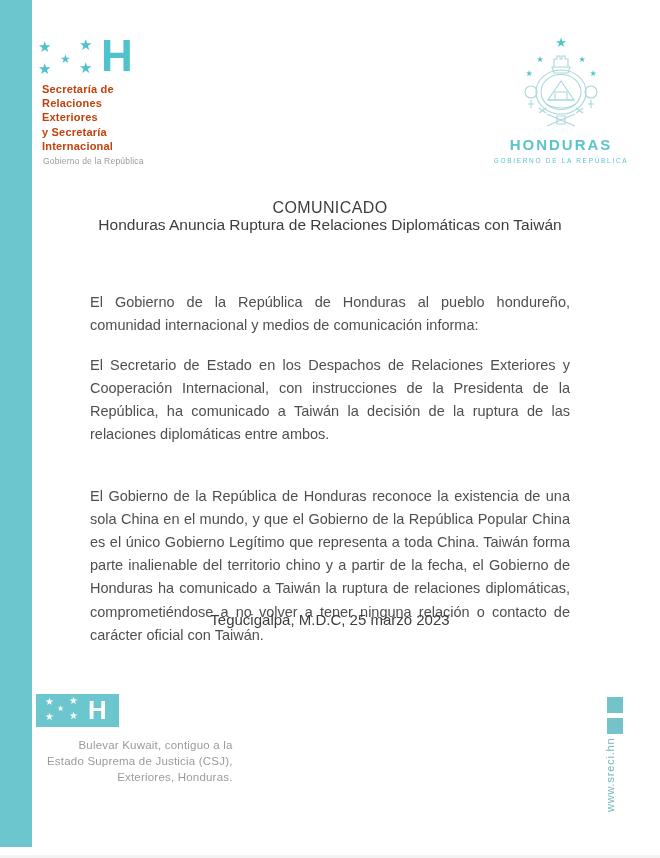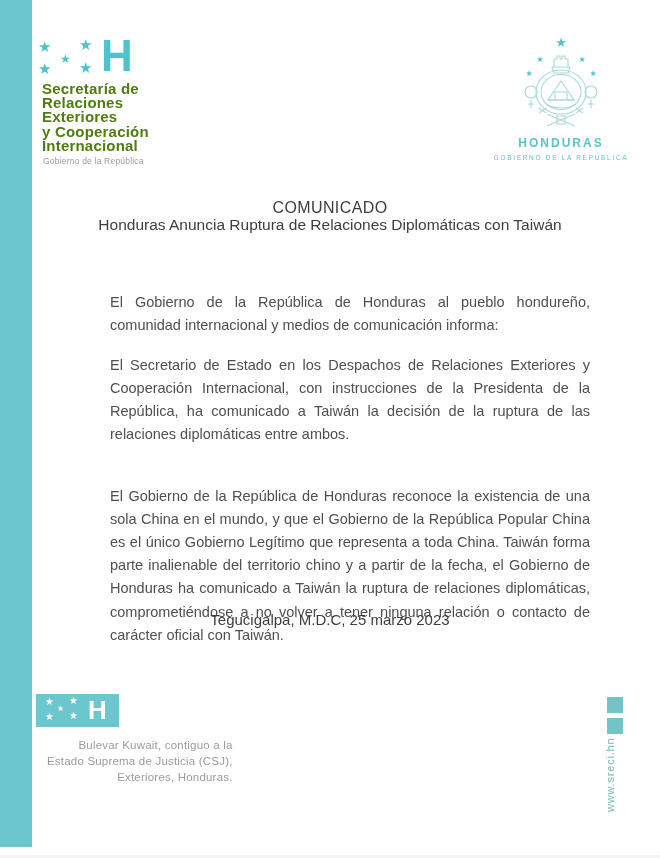--- a/index.html
+++ b/index.html
@@ -11,32 +11,32 @@
   .page{position:absolute;inset:0;background:#ffffff;}
   .abs{position:absolute;}
 
   
   .left-bar{left:0;top:8;width:32px;height:847px;background:#6cc6cd;}
   .bottom-edge{left:0;bottom:0;width:660px;height:3px;background:#f3f3f3;}
 
   
   .star{color:#4fc3cd;line-height:1;font-family:"DejaVu Sans",sans-serif;}
   .monogram-h{color:#4fc3cd;font-weight:800;font-size:44px;line-height:1;letter-spacing:0;}
-  .org-name{color:#4d7c0f;font-weight:700;font-size:15px;line-height:14.2px;letter-spacing:.2px;}
+  .org-name{color:#c2410c;font-weight:700;font-size:11px;line-height:14.2px;letter-spacing:.2px;}
   .org-tagline{color:#9a9a9a;font-size:8.5px;letter-spacing:.2px;}
 
   
   .right-logo{left:488px;top:34px;width:146px;text-align:center;}
-  .wordmark{color:#5ac4cd;font-weight:700;font-size:12px;letter-spacing:2px;margin-top:2px;}
+  .wordmark{color:#5ac4cd;font-weight:700;font-size:15px;letter-spacing:2px;margin-top:2px;}
   .right-tagline{color:#5ac4cd;font-size:6.5px;letter-spacing:1.7px;margin-top:4px;}
 
   
   .doc-title{left:0;top:179px;width:660px;text-align:center;color:#3d3d3d;font-size:16px;letter-spacing:.4px;margin-top:20px;}
   .doc-subtitle{left:0;top:216px;width:660px;text-align:center;color:#3d3d3d;font-size:15.5px;}
-  .para{left:90px;width:480px;color:#4f4f4f;font-size:14.5px;line-height:23.2px;text-align:justify;margin-left:20px;}
+  .para{left:90px;width:480px;color:#4f4f4f;font-size:14.5px;line-height:23.2px;text-align:justify;}
   .p1{top:276px;}
   .p2{top:339px;}
   .p3{top:470px;}
   .dateline{left:0;top:611px;width:660px;text-align:center;color:#3d3d3d;font-size:15px;}
 
   
   .footer-logo{left:36px;top:694px;width:83px;height:33px;background:#6cc6cd;}
   .footer-logo .star{color:#ffffff;position:absolute;}
   .footer-h{position:absolute;left:52px;top:3px;color:#ffffff;font-weight:800;font-size:26px;line-height:1;}
   .address{left:47px;top:738px;color:#9b9b9b;font-size:11.5px;line-height:15.8px;letter-spacing:.2px;text-align:right;}
@@ -61,21 +61,21 @@
     <span class="abs star" style="left:79px;top:38px;font-size:15px;">★</span>
     <span class="abs star" style="left:60px;top:53px;font-size:12px;">★</span>
     <span class="abs star" style="left:38px;top:62px;font-size:15px;">★</span>
     <span class="abs star" style="left:79px;top:61px;font-size:15px;">★</span>
     <span class="abs monogram-h" style="left:101px;top:34px;">H</span>
 
     <div class="abs org-name" style="left:42px;top:82px;">
       <div>Secretaría de</div>
       <div>Relaciones</div>
       <div>Exteriores</div>
-      <div>y Cooperación</div>
+      <div>y Secretaría</div>
       <div>Internacional</div>
     </div>
     <div class="abs org-tagline" style="left:43px;top:156px;">Gobierno de la República</div>
   </div>
 
   <div class="abs right-logo">
     <svg width="92" height="96" viewBox="0 0 92 96">
       <g fill="#4fc3cd" font-family="DejaVu Sans, sans-serif">
         <text x="46" y="13" font-size="13" text-anchor="middle">★</text>
         <text x="25" y="28" font-size="8" text-anchor="middle">★</text>

